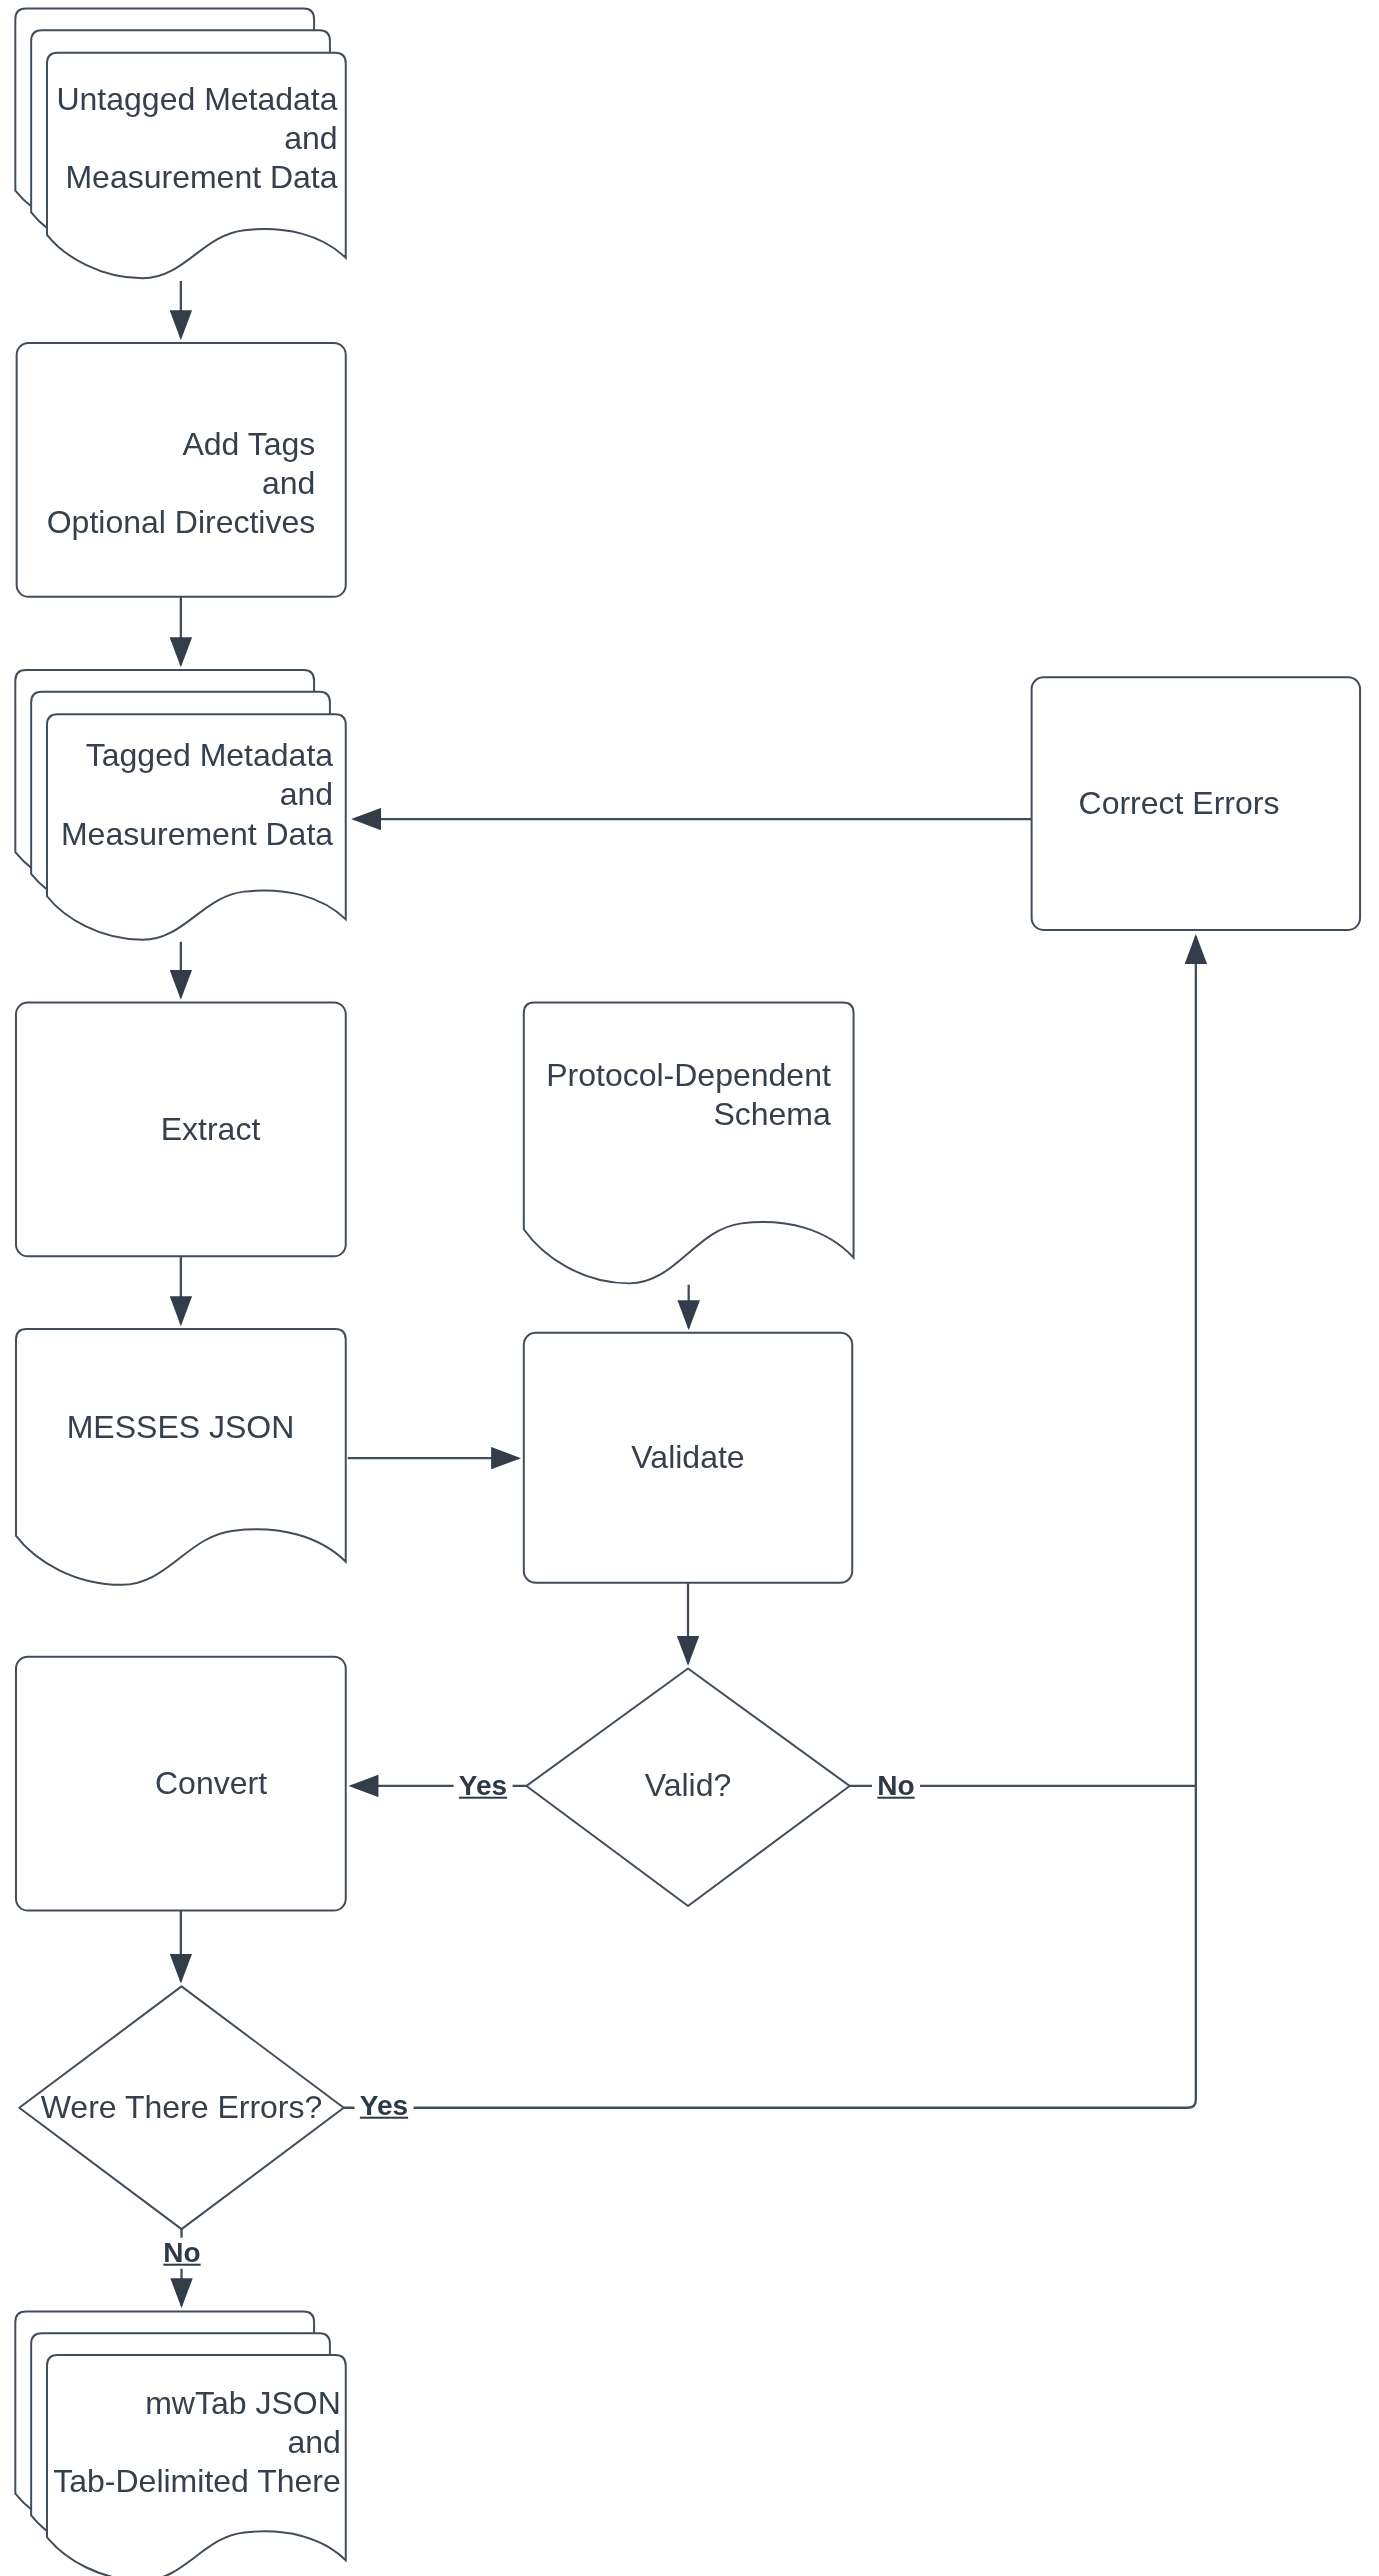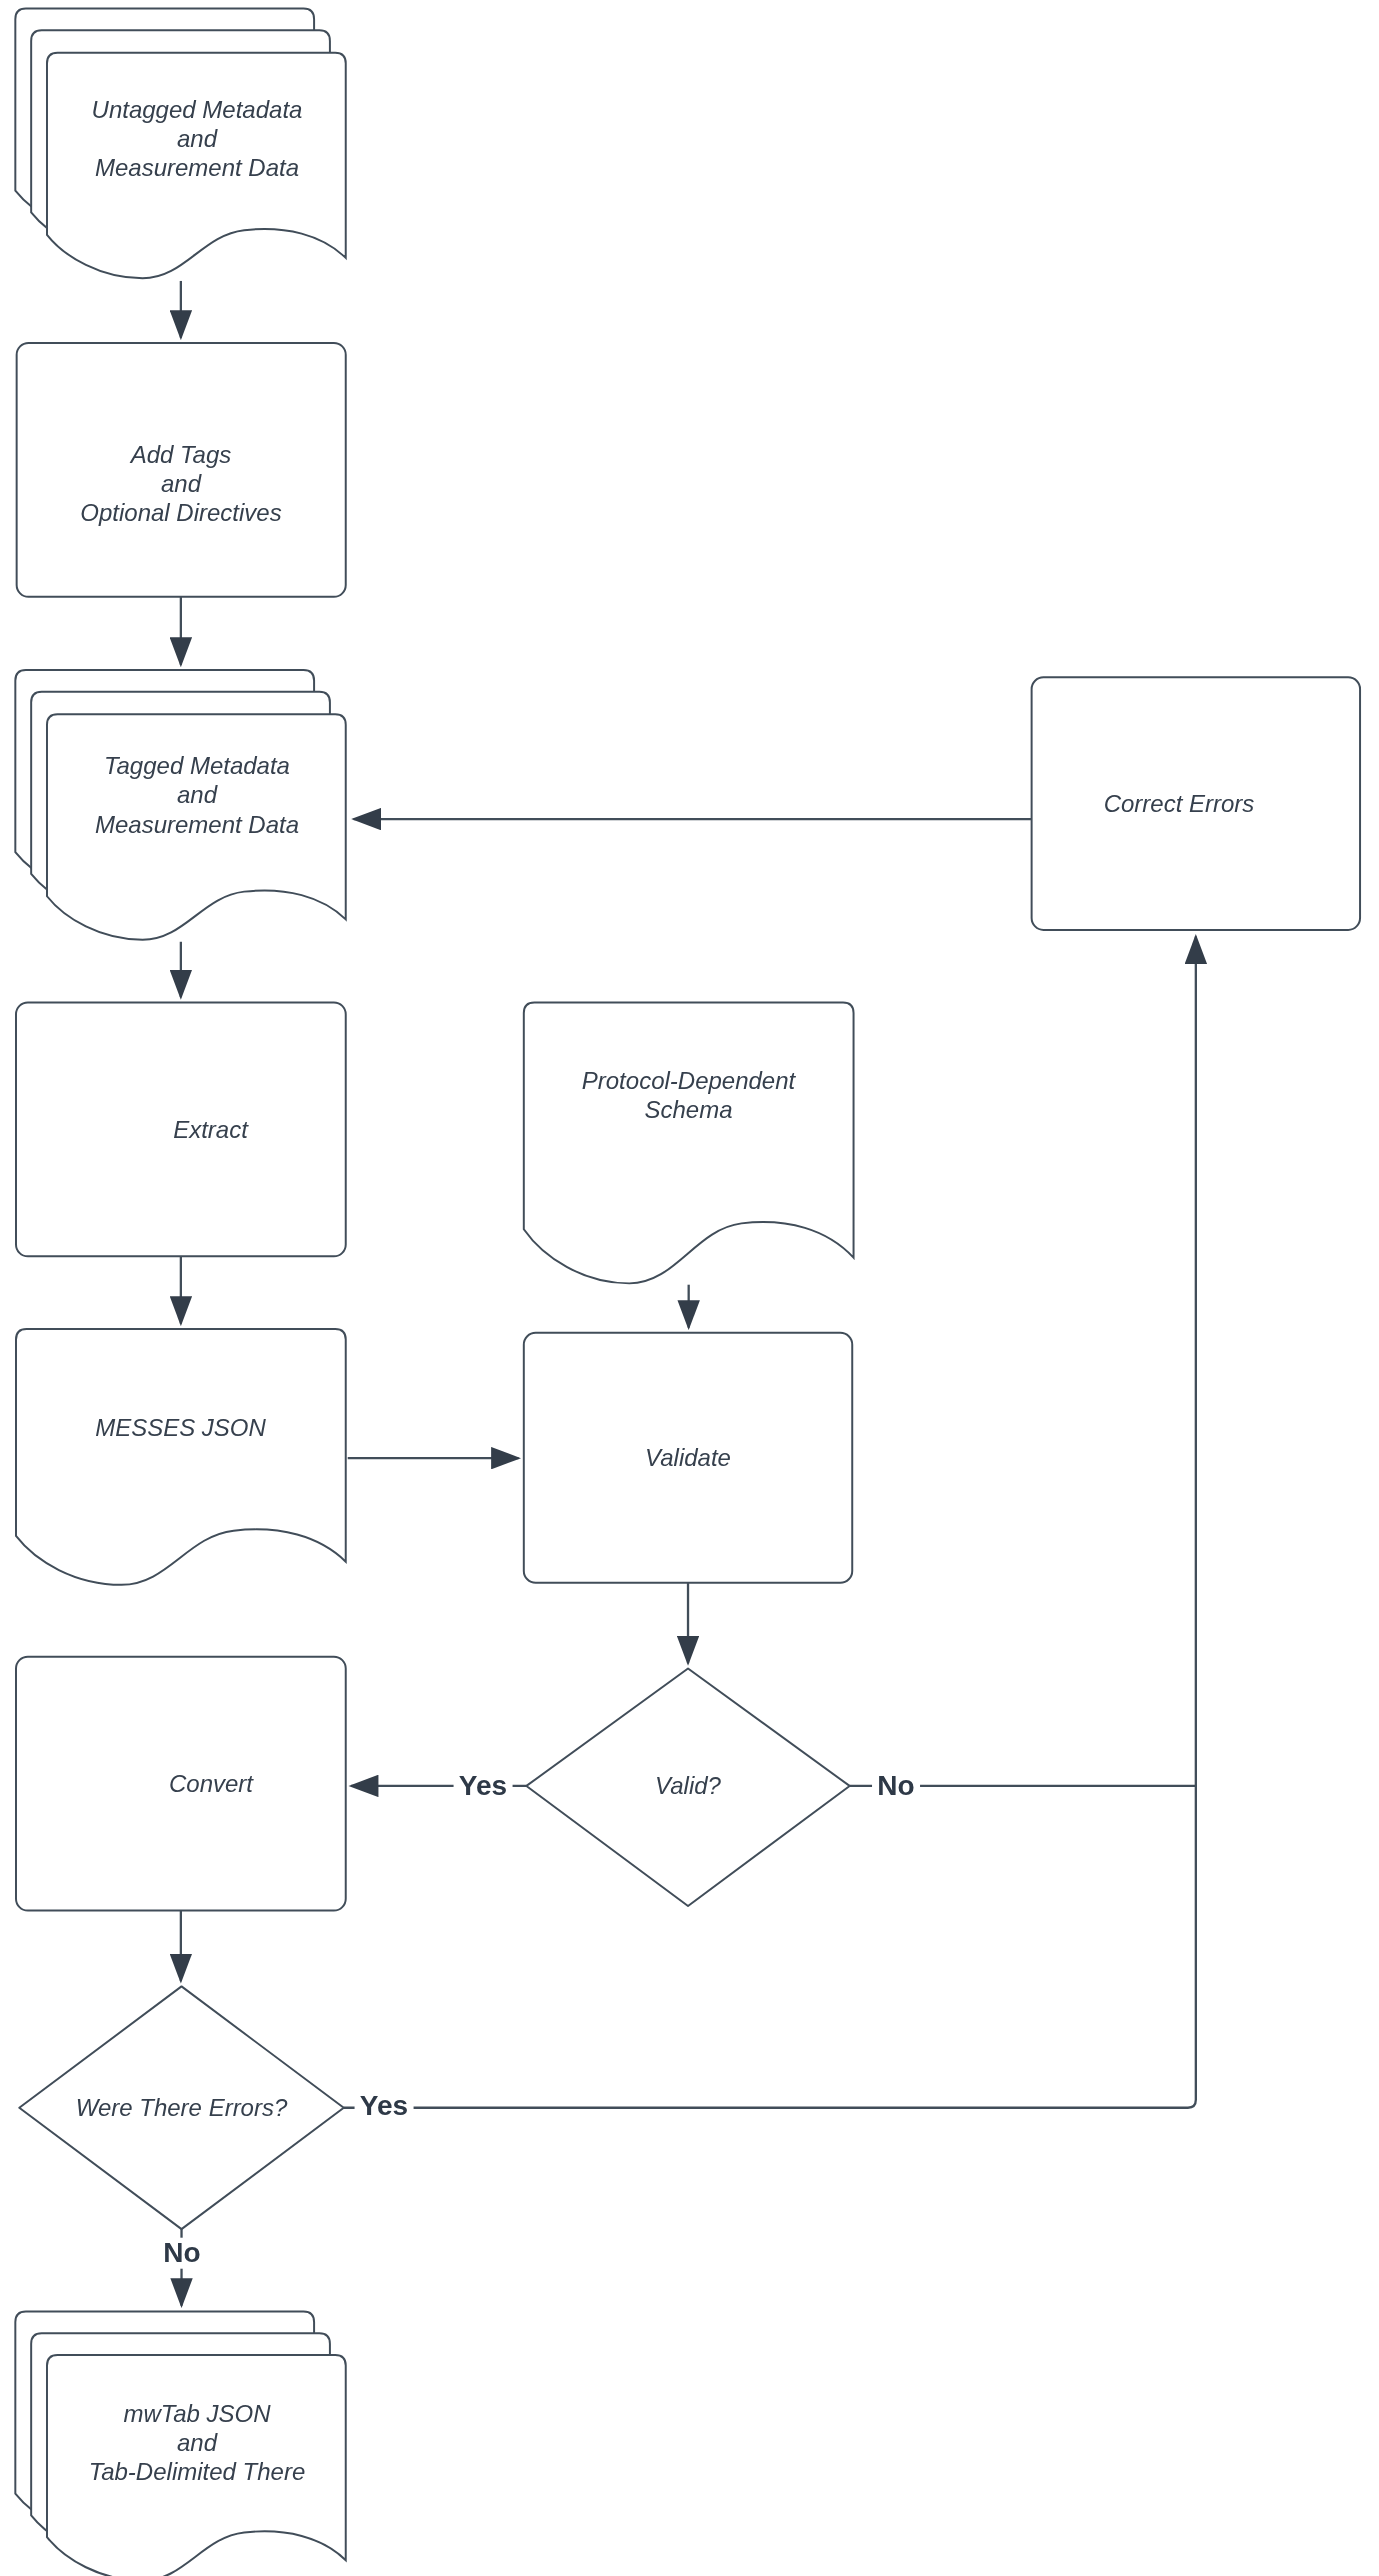--- a/index.html
+++ b/index.html
@@ -15,28 +15,28 @@
   body{
     width:1380px;height:2576px;position:relative;overflow:hidden;
     font-family:"Liberation Sans","DejaVu Sans",sans-serif;
   }
   .canvas{position:absolute;inset:0;}
   svg.diagram{position:absolute;left:0;top:0;width:1380px;height:2576px;}
   .shape{fill:var(--fill);stroke:var(--stroke);stroke-width:3;}
   .connector{fill:none;stroke:var(--stroke);stroke-width:3.5;}
   .node-label{
     position:absolute;display:flex;align-items:center;justify-content:center;
-    text-align:center;color:var(--text);font-size:24px;line-height:1.22;
-    white-space:pre-line;pointer-events:none;font-style:italic;
+    text-align:right;color:var(--text);font-size:32px;line-height:1.22;
+    white-space:pre-line;pointer-events:none;
   }
   .edge-label{
     position:absolute;transform:translate(-50%,-50%);
     background:var(--bg);color:var(--edge-text);
     font-size:28px;font-weight:bold;line-height:1;
-    padding:1.3px 5.3px;pointer-events:none;
+    padding:1.3px 5.3px;pointer-events:none;text-decoration:underline;
   }
 </style>
 </head>
 <body>
 
 <div class="canvas">
 
   <svg class="diagram" viewBox="0 0 2092 3906" xmlns="http://www.w3.org/2000/svg">
     <defs>
       <marker id="arrow" viewBox="0 0 12 9" markerWidth="46" markerHeight="34" markerUnits="userSpaceOnUse" refX="11" refY="4.5" orient="auto">

